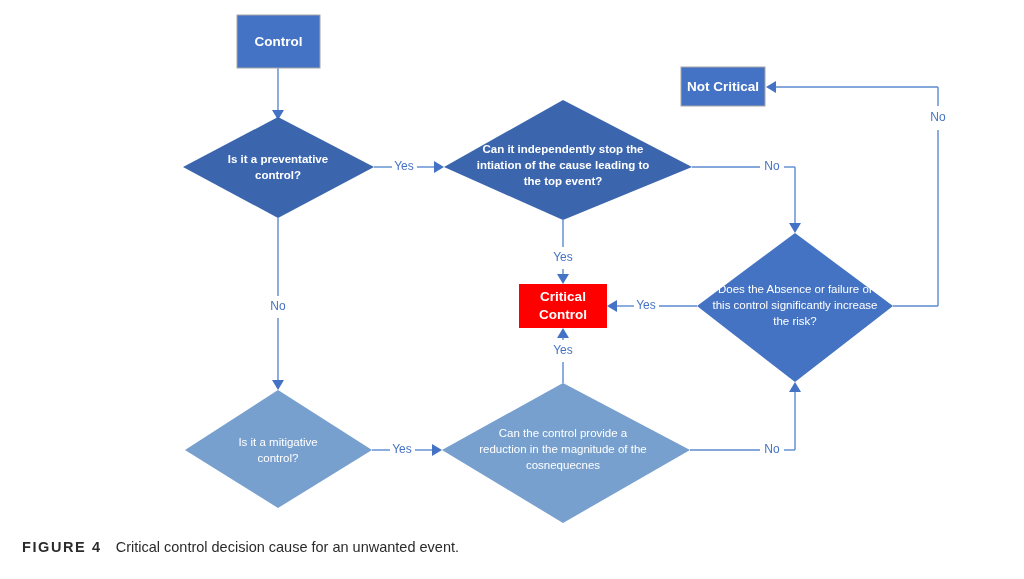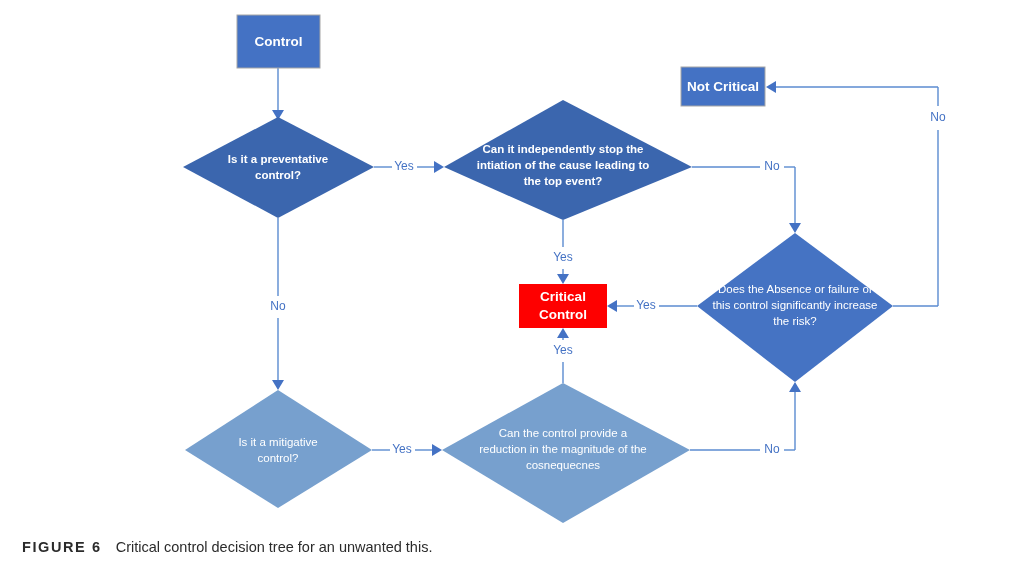--- a/index.html
+++ b/index.html
@@ -210,16 +210,16 @@
     <g>
       <polygon points="563,383 690,450 563,523 442,450" fill="#77a0ce"></polygon>
       <text class="node-label diamond-light" x="563" y="434">Can the control provide a</text>
       <text class="node-label diamond-light" x="563" y="450">reduction in the magnitude of the</text>
       <text class="node-label diamond-light" x="563" y="466">cosnequecnes</text>
     </g>
 
   </svg>
 
   <div class="caption">
-    <span class="fig-num">FIGURE 6</span><span class="fig-text">Critical control decision tree for an unwanted this.</span>
+    <span class="fig-num">FIGURE 4</span><span class="fig-text">Critical control decision cause for an unwanted event.</span>
   </div>
 
 </div>
 
 </body></html>

